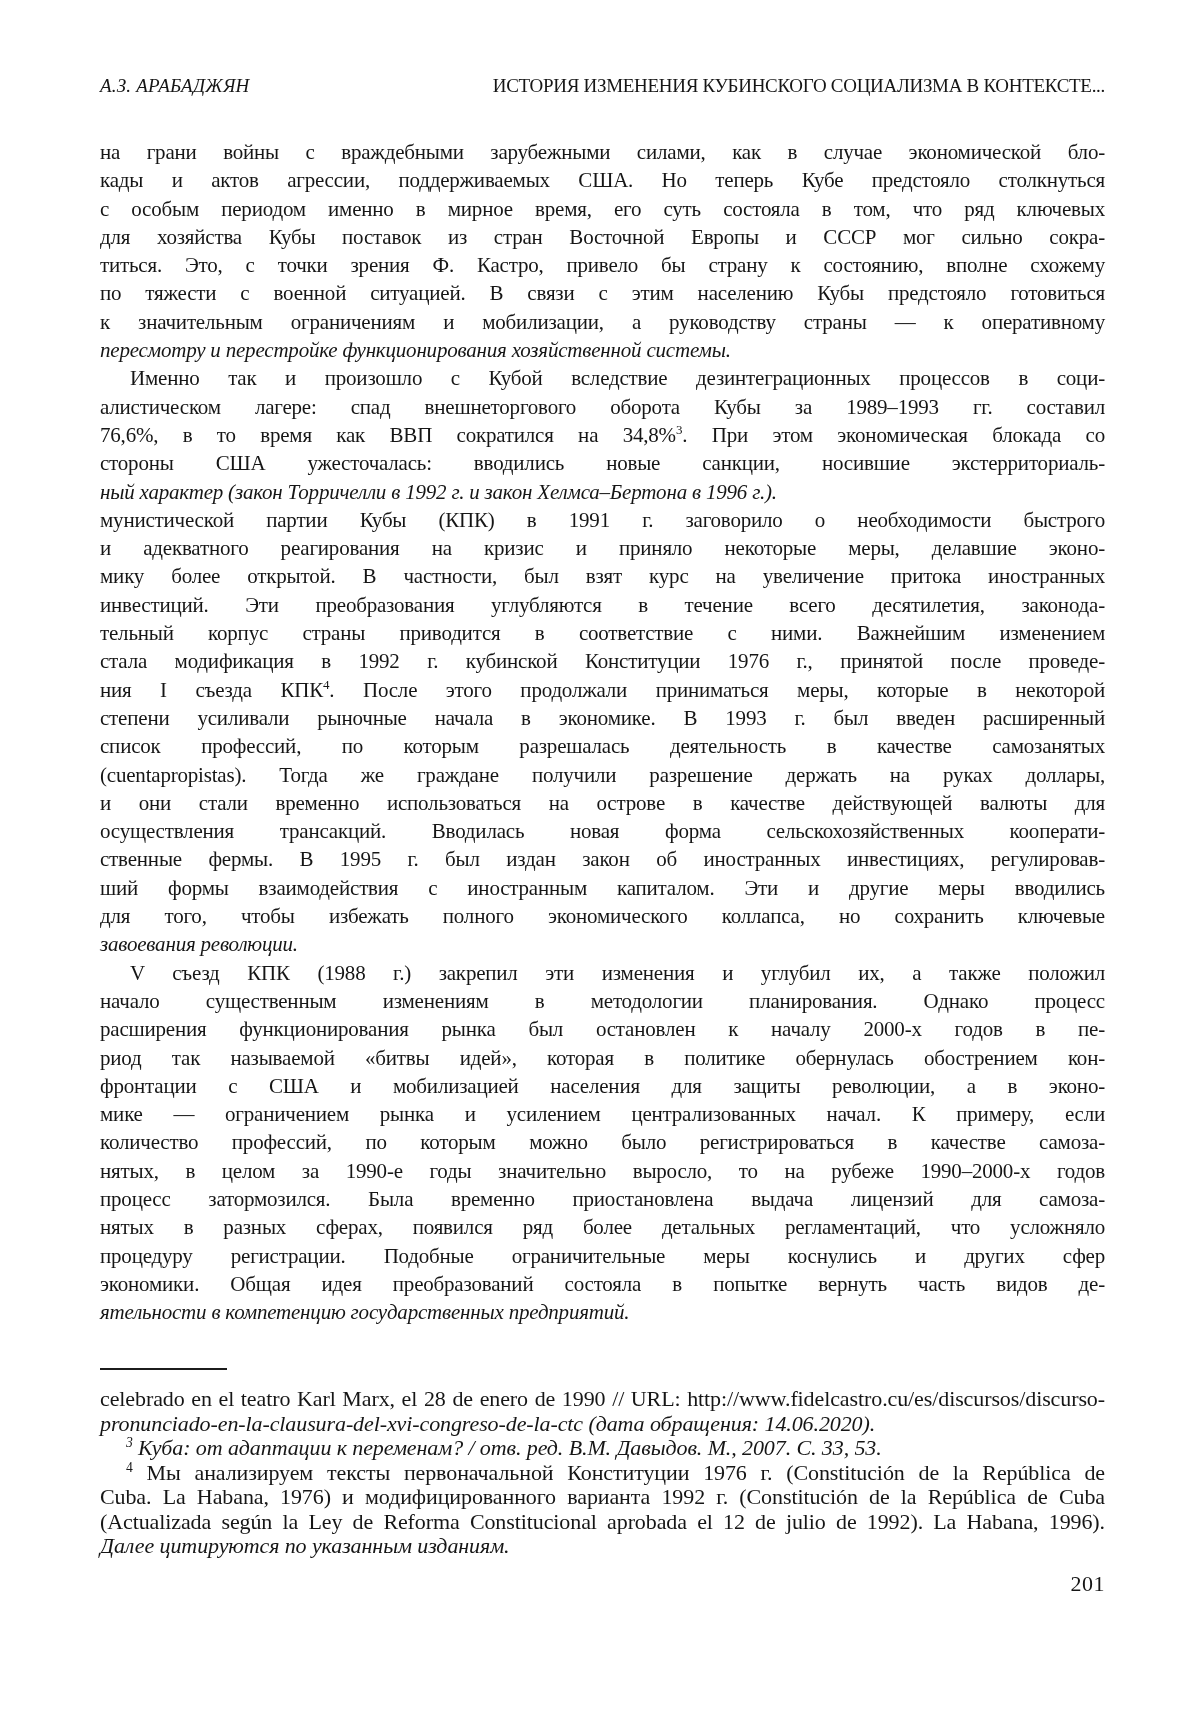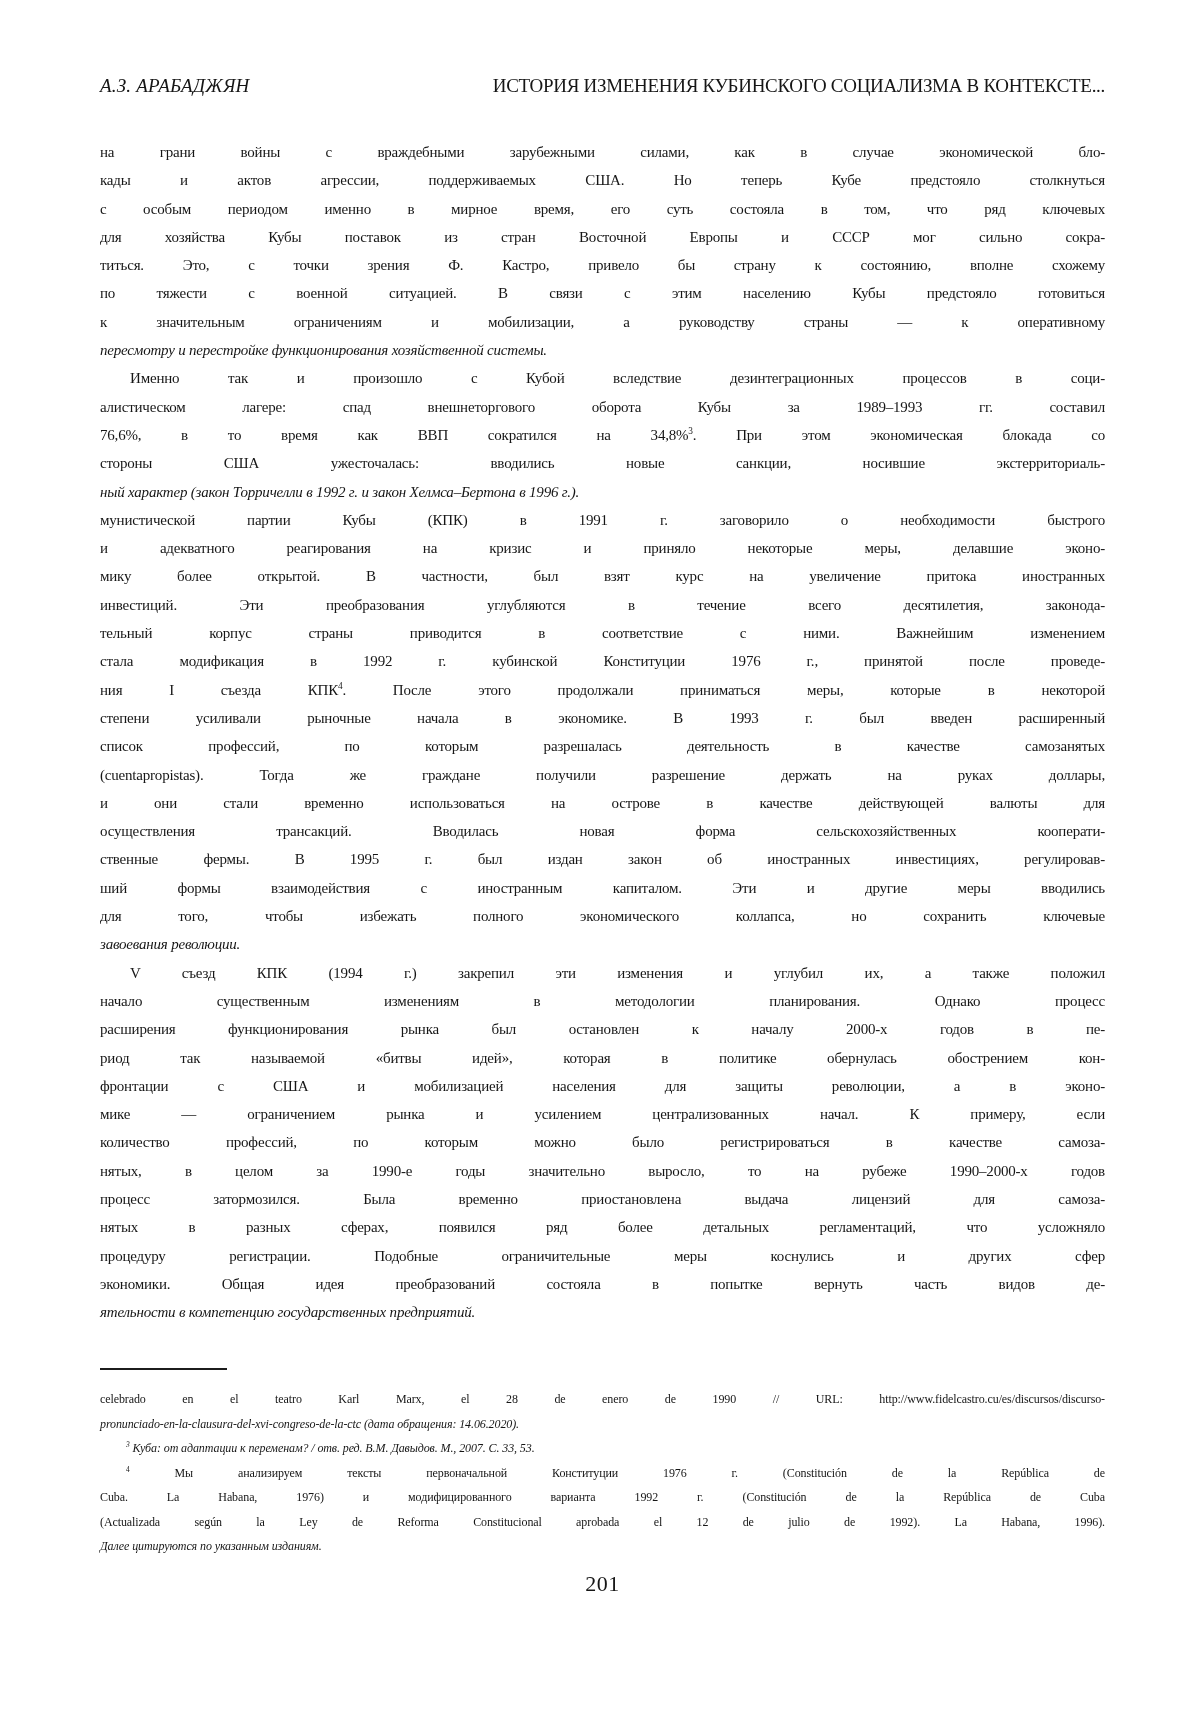--- a/index.html
+++ b/index.html
@@ -30,21 +30,21 @@
   }
   .runhead .author {
     font-style: italic;
     letter-spacing: 0.2px;
   }
   .runhead .title {
     letter-spacing: -0.3px;
   }
   
   .bodytext {
-    font-size: 15px;
+    font-size: 21px;
     line-height: 28.3px;
     letter-spacing: -0.2px;
   }
   .line {
     text-align: justify;
     text-align-last: justify;
   }
   .line.last {
     text-align-last: left;
     font-style: italic;
@@ -58,29 +58,29 @@
     line-height: 0;
   }
   
   .fn-sep {
     width: 127px;
     height: 0;
     border-top: 2.5px solid #1c1c1c;
     margin: 42px 0 17px 0;
   }
   .footnotes {
-    font-size: 12px;
+    font-size: 22px;
     line-height: 24.5px;
     letter-spacing: -0.1px;
   }
   .footnotes .para.indent .line.first {
     text-indent: 26px;
   }
   .pagenum {
-    text-align: center;
+    text-align: right;
     font-size: 22px;
     margin-top: 12px;
     letter-spacing: 0.5px;
   }
 </style>
 </head>
 <body>
 
 <div class="page">
 
@@ -119,21 +119,21 @@
         <div class="line">список профессий, по которым разрешалась деятельность в качестве самозанятых</div>
         <div class="line">(cuentapropistas). Тогда же граждане получили разрешение держать на руках доллары,</div>
         <div class="line">и они стали временно использоваться на острове в качестве действующей валюты для</div>
         <div class="line">осуществления трансакций. Вводилась новая форма сельскохозяйственных кооперати-</div>
         <div class="line">ственные фермы. В 1995 г. был издан закон об иностранных инвестициях, регулировав-</div>
         <div class="line">ший формы взаимодействия с иностранным капиталом. Эти и другие меры вводились</div>
         <div class="line">для того, чтобы избежать полного экономического коллапса, но сохранить ключевые</div>
         <div class="line last">завоевания революции.</div>
       </div>
       <div class="para indent">
-        <div class="line first">V съезд КПК (1994 г.) закрепил эти изменения и углубил их, а также положил</div>
+        <div class="line first">V съезд КПК (1988 г.) закрепил эти изменения и углубил их, а также положил</div>
         <div class="line">начало существенным изменениям в методологии планирования. Однако процесс</div>
         <div class="line">расширения функционирования рынка был остановлен к началу 2000-х годов в пе-</div>
         <div class="line">риод так называемой «битвы идей», которая в политике обернулась обострением кон-</div>
         <div class="line">фронтации с США и мобилизацией населения для защиты революции, а в эконо-</div>
         <div class="line">мике — ограничением рынка и усилением централизованных начал. К примеру, если</div>
         <div class="line">количество профессий, по которым можно было регистрироваться в качестве самоза-</div>
         <div class="line">нятых, в целом за 1990-е годы значительно выросло, то на рубеже 1990–2000-х годов</div>
         <div class="line">процесс затормозился. Была временно приостановлена выдача лицензий для самоза-</div>
         <div class="line">нятых в разных сферах, появился ряд более детальных регламентаций, что усложняло</div>
         <div class="line">процедуру регистрации. Подобные ограничительные меры коснулись и других сфер</div>

